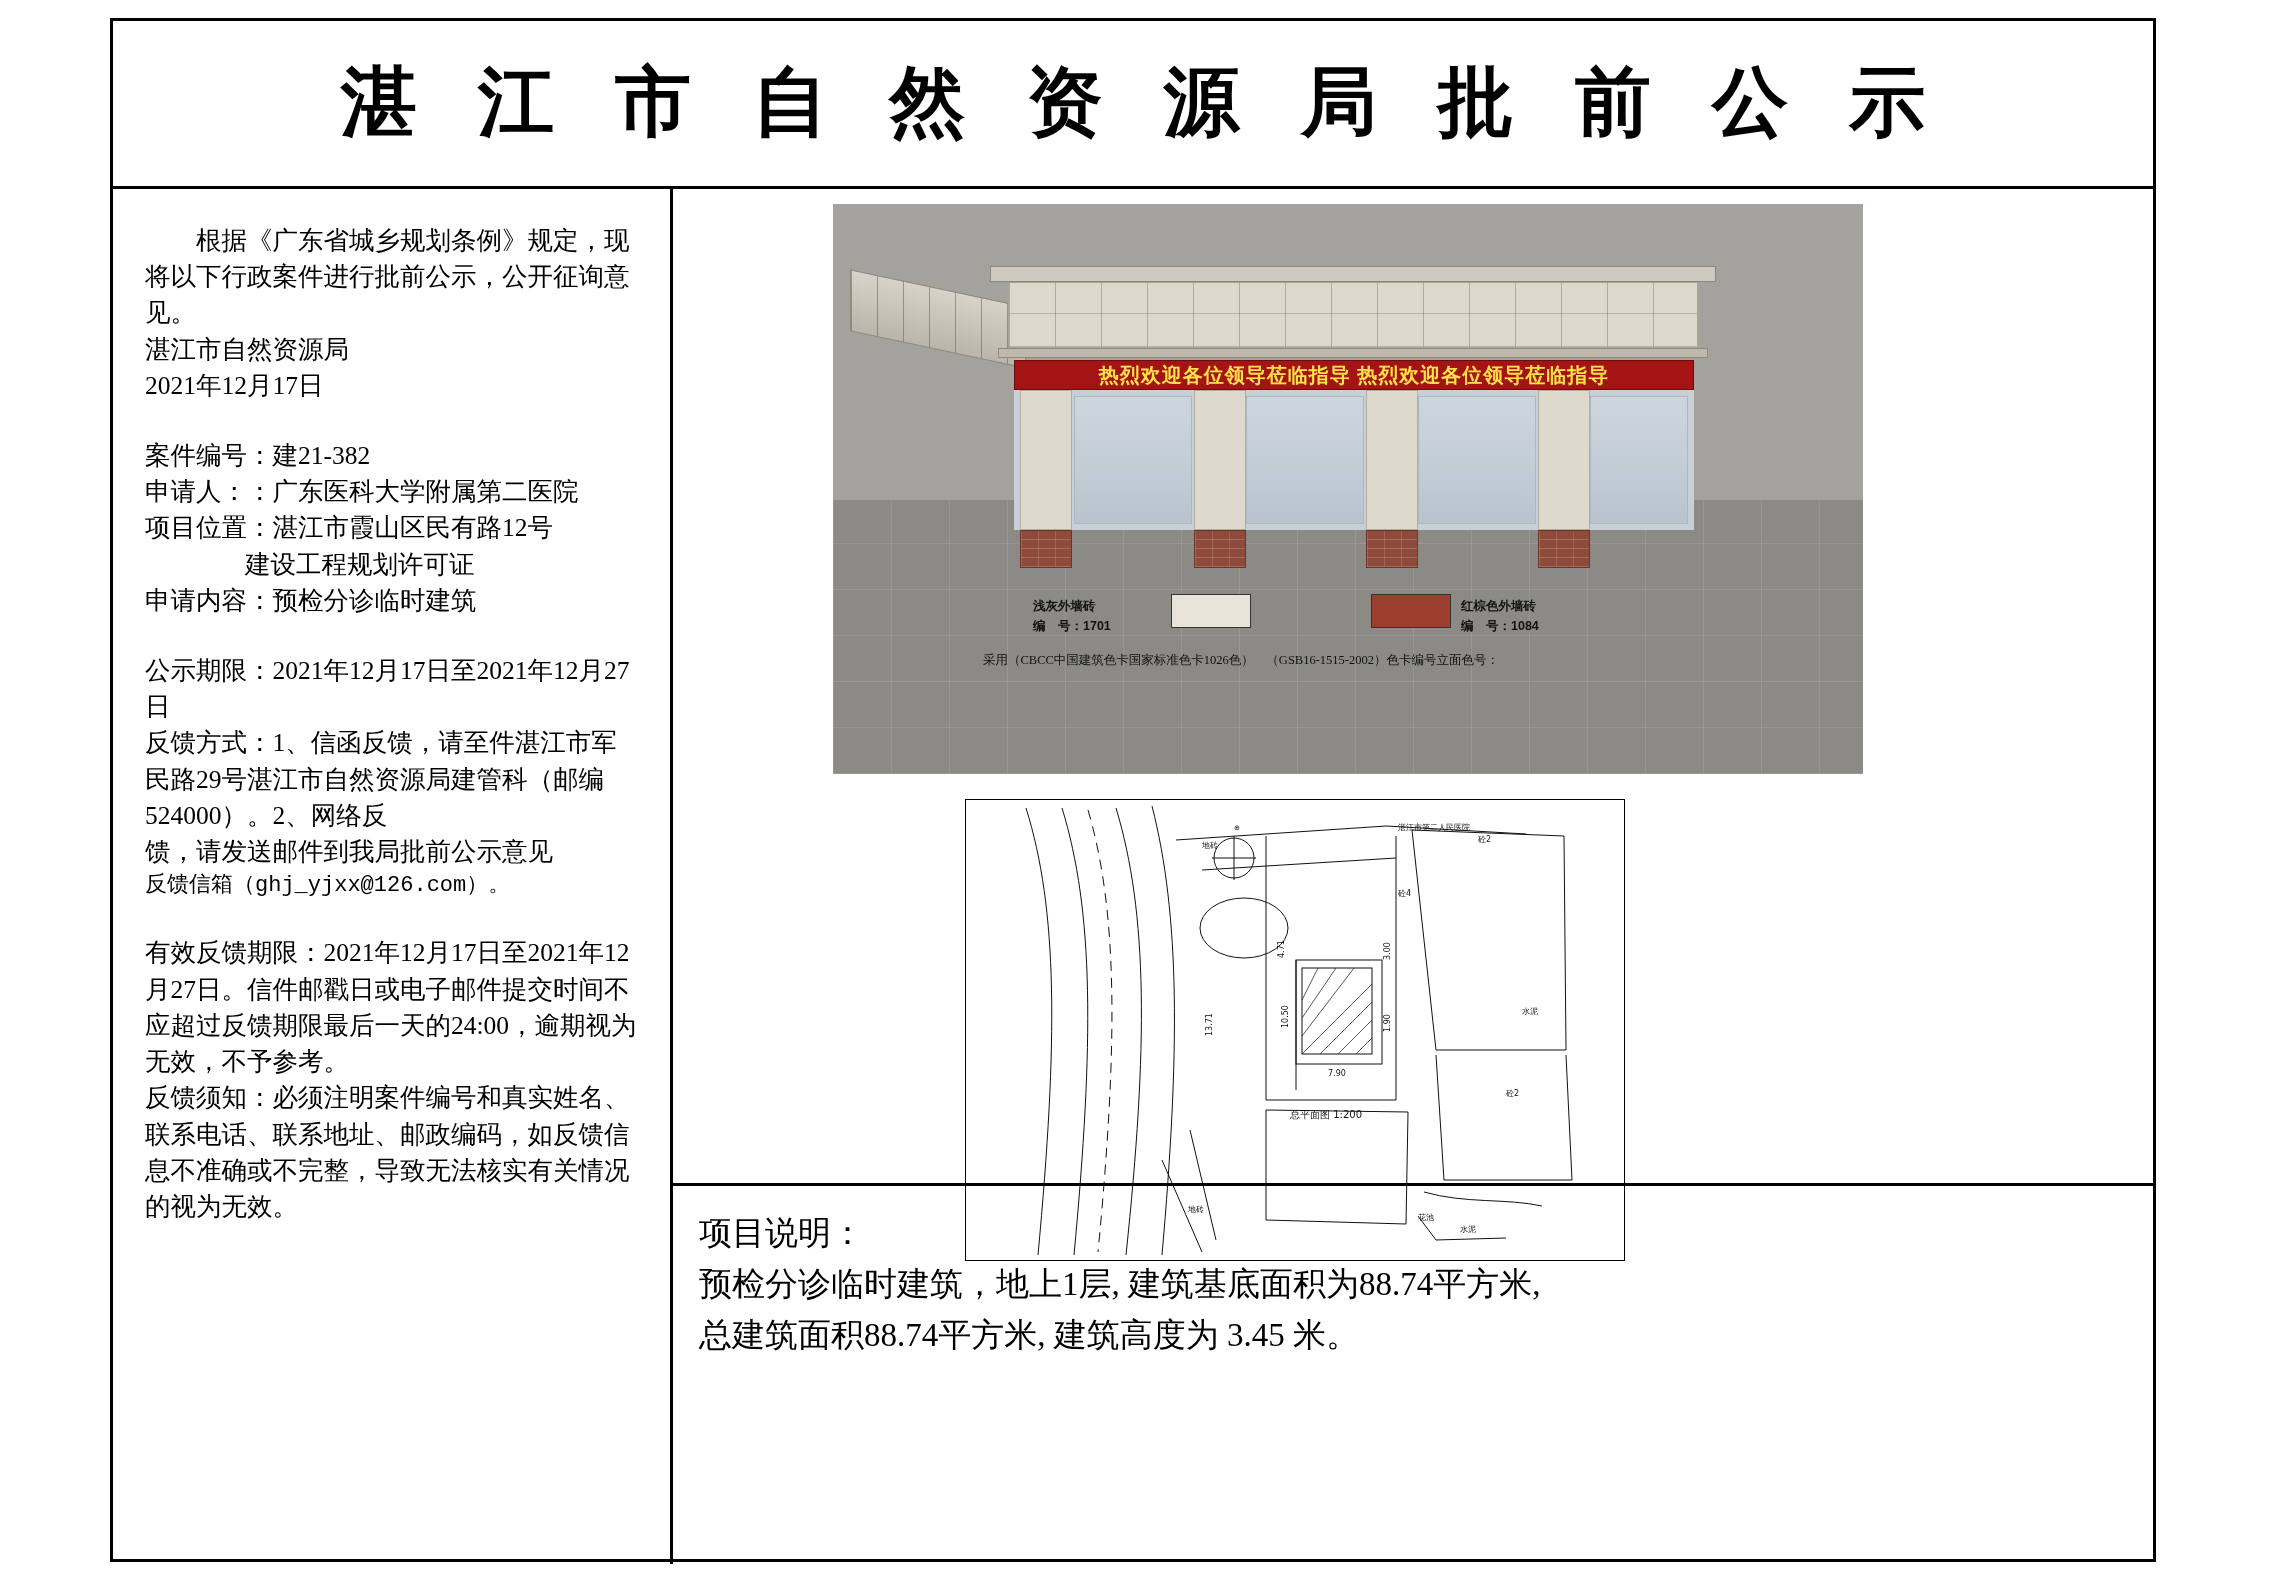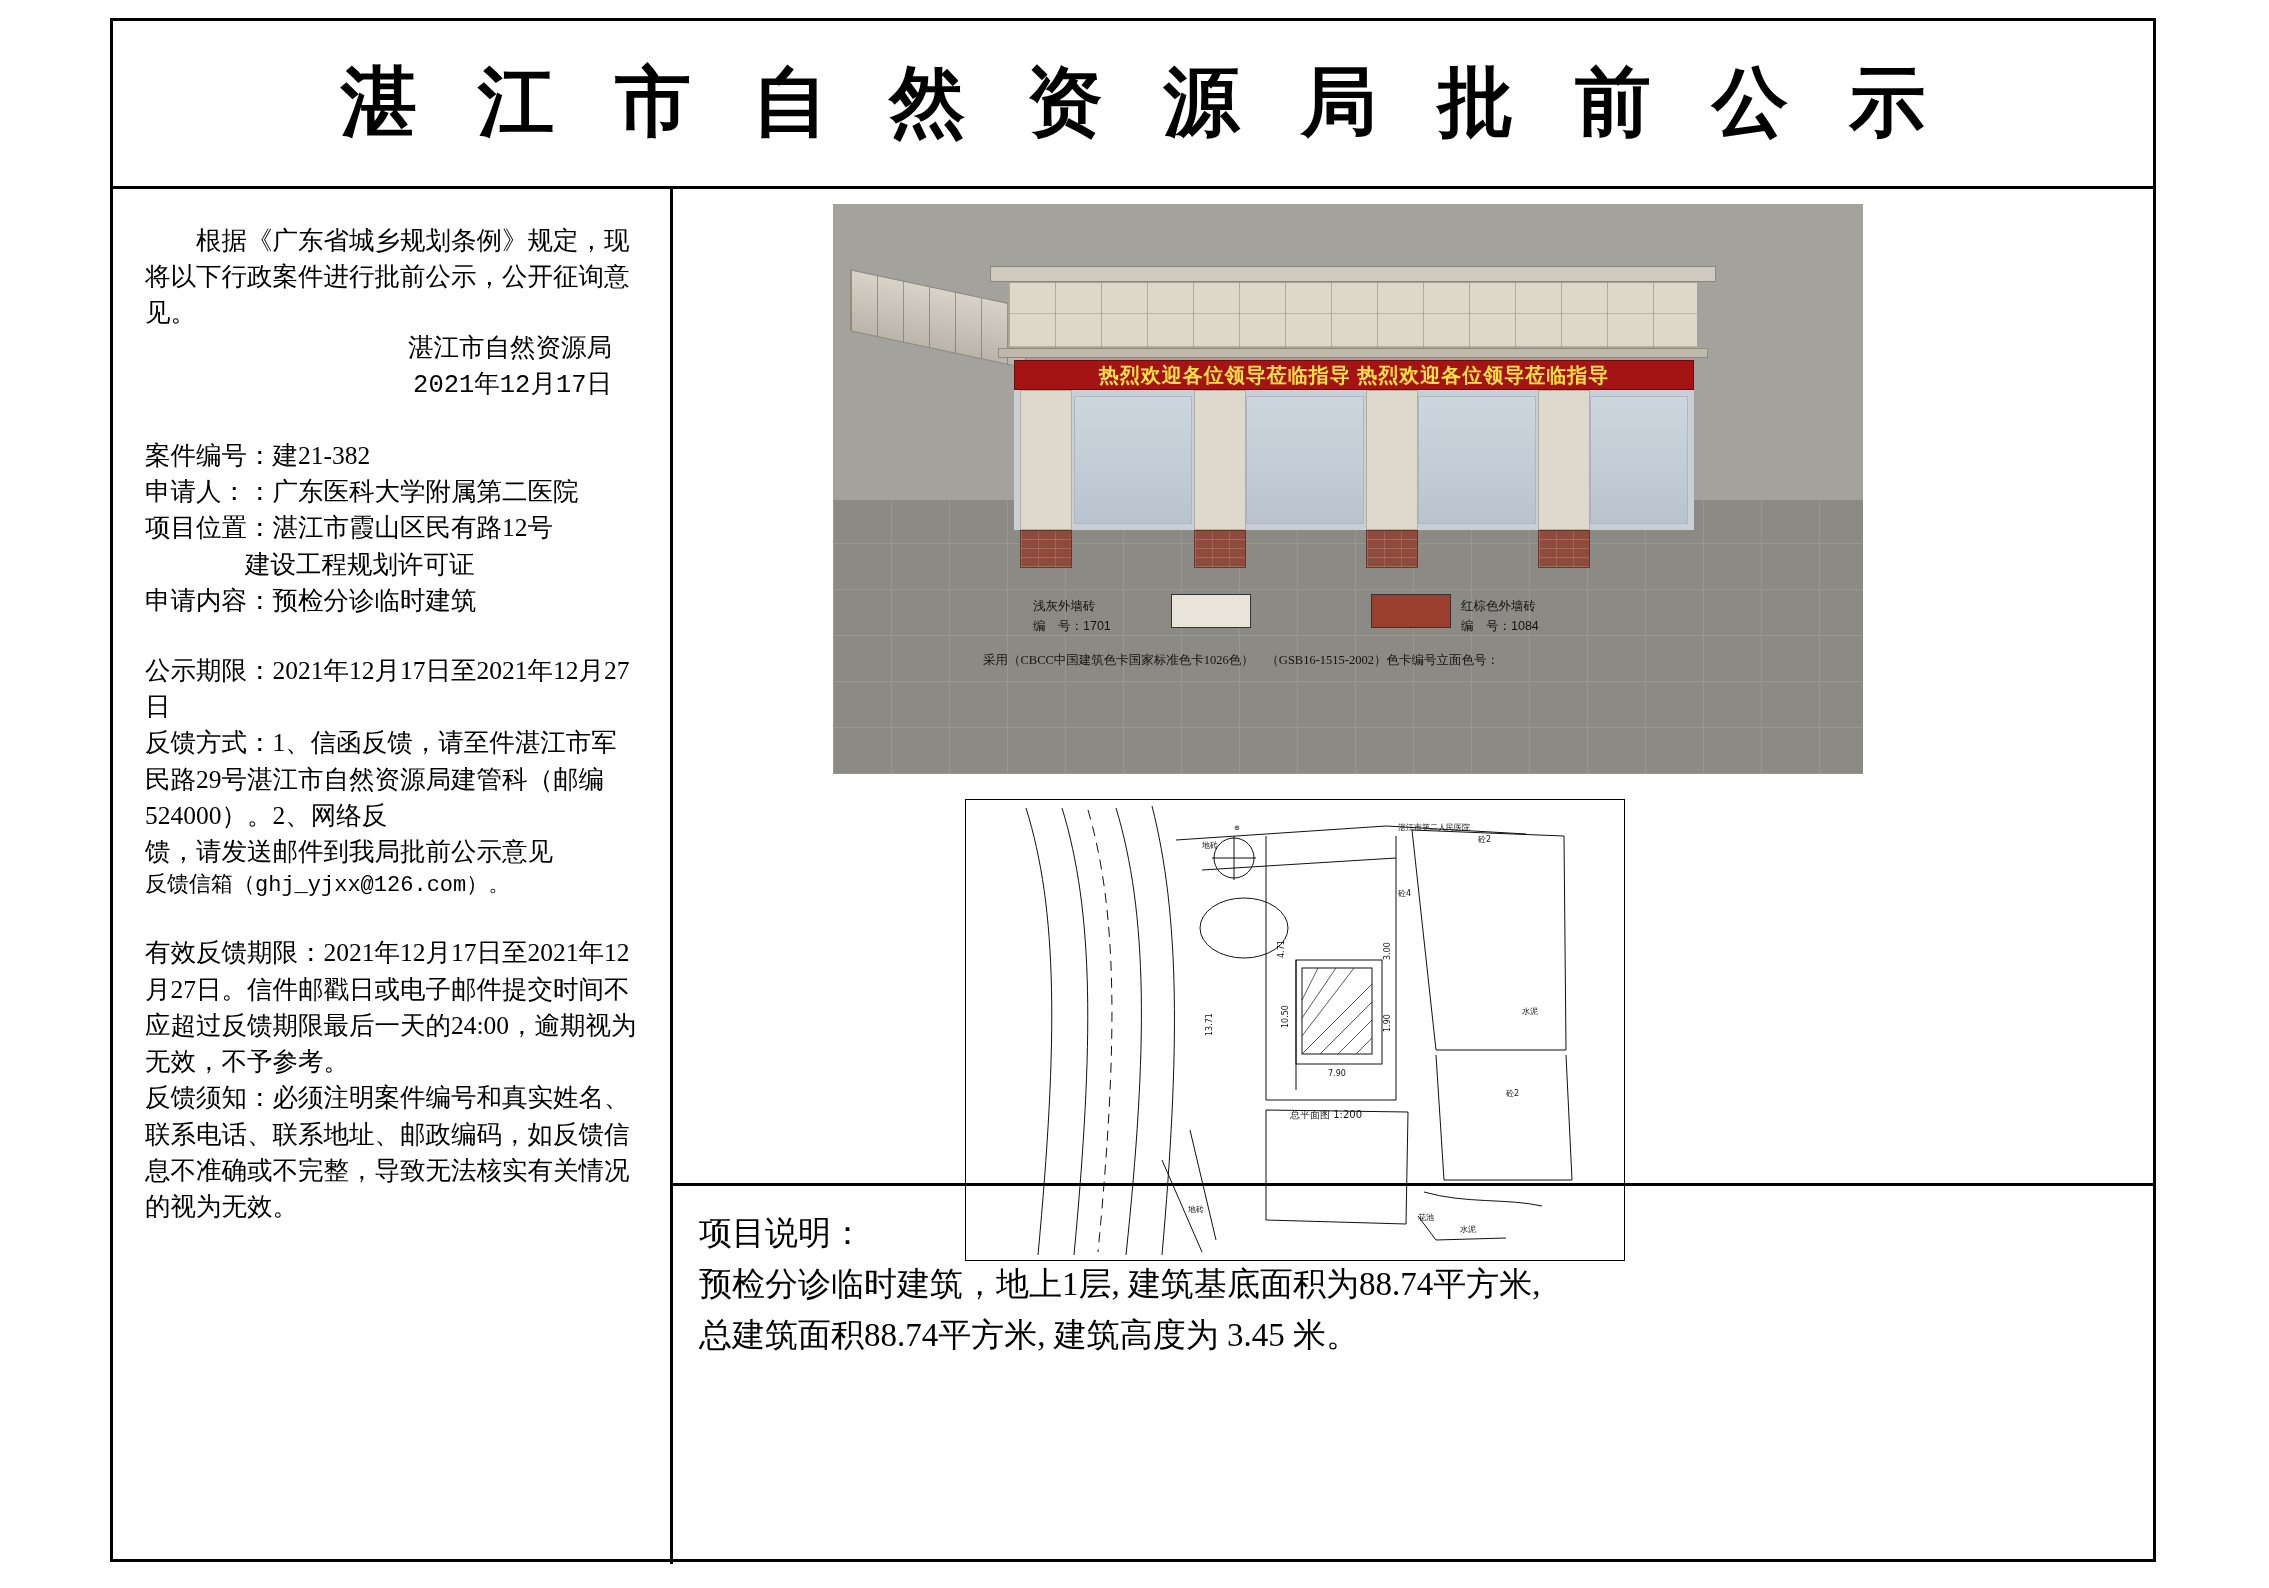--- a/index.html
+++ b/index.html
@@ -53,21 +53,21 @@
     border-right: 3px solid #000;
     box-sizing: border-box;
     padding: 34px 30px 0 32px;
   }
   .p {
     font-size: 25.5px;
     line-height: 1.42;
     margin: 0 0 0 0;
   }
   .indent { text-indent: 2em; }
-  .right-align { text-align: right; padding-right: 28px; font-family: Liberation Mono, monospace; }
+  .right-align { text-align: left; padding-right: 28px; }
   .gap-md { height: 34px; }
   .sub-indent { padding-left: 100px; }
   .mono-mail {
     font-family: "Liberation Mono", "DejaVu Sans Mono", monospace;
     font-size: 22px;
   }
   
   .right-col {
     position: absolute;
     left: 560px;
@@ -160,21 +160,21 @@
     transform: skewY(12deg);
     border:1px solid #8f8b80; box-sizing:border-box;
   }
   .canopy:after{
     content:""; position:absolute; inset:0;
     background: repeating-linear-gradient(90deg, rgba(90,88,80,.5) 0 1px, transparent 1px 26px);
   }
   .swatch-row {
     position:absolute; left:200px; top:390px; width:700px; height:48px;
     font-family:"Liberation Sans","DejaVu Sans",sans-serif;
-    font-size:12px; color:#111;
+    font-size:12px; color:#111;font-weight:bold;
   }
   .swatch {
     position:absolute; width:78px; height:32px; border:1px solid #333;
   }
   .swatch-label { position:absolute; font-size:12.5px; white-space:nowrap; }
   .swatch-code { position:absolute; font-size:12.5px; white-space:nowrap; }
   .color-note {
     position:absolute; left:150px; top:448px; width:900px;
     font-family:Liberation Serif, serif;
     font-size:12.5px; color:#111; white-space:nowrap;

